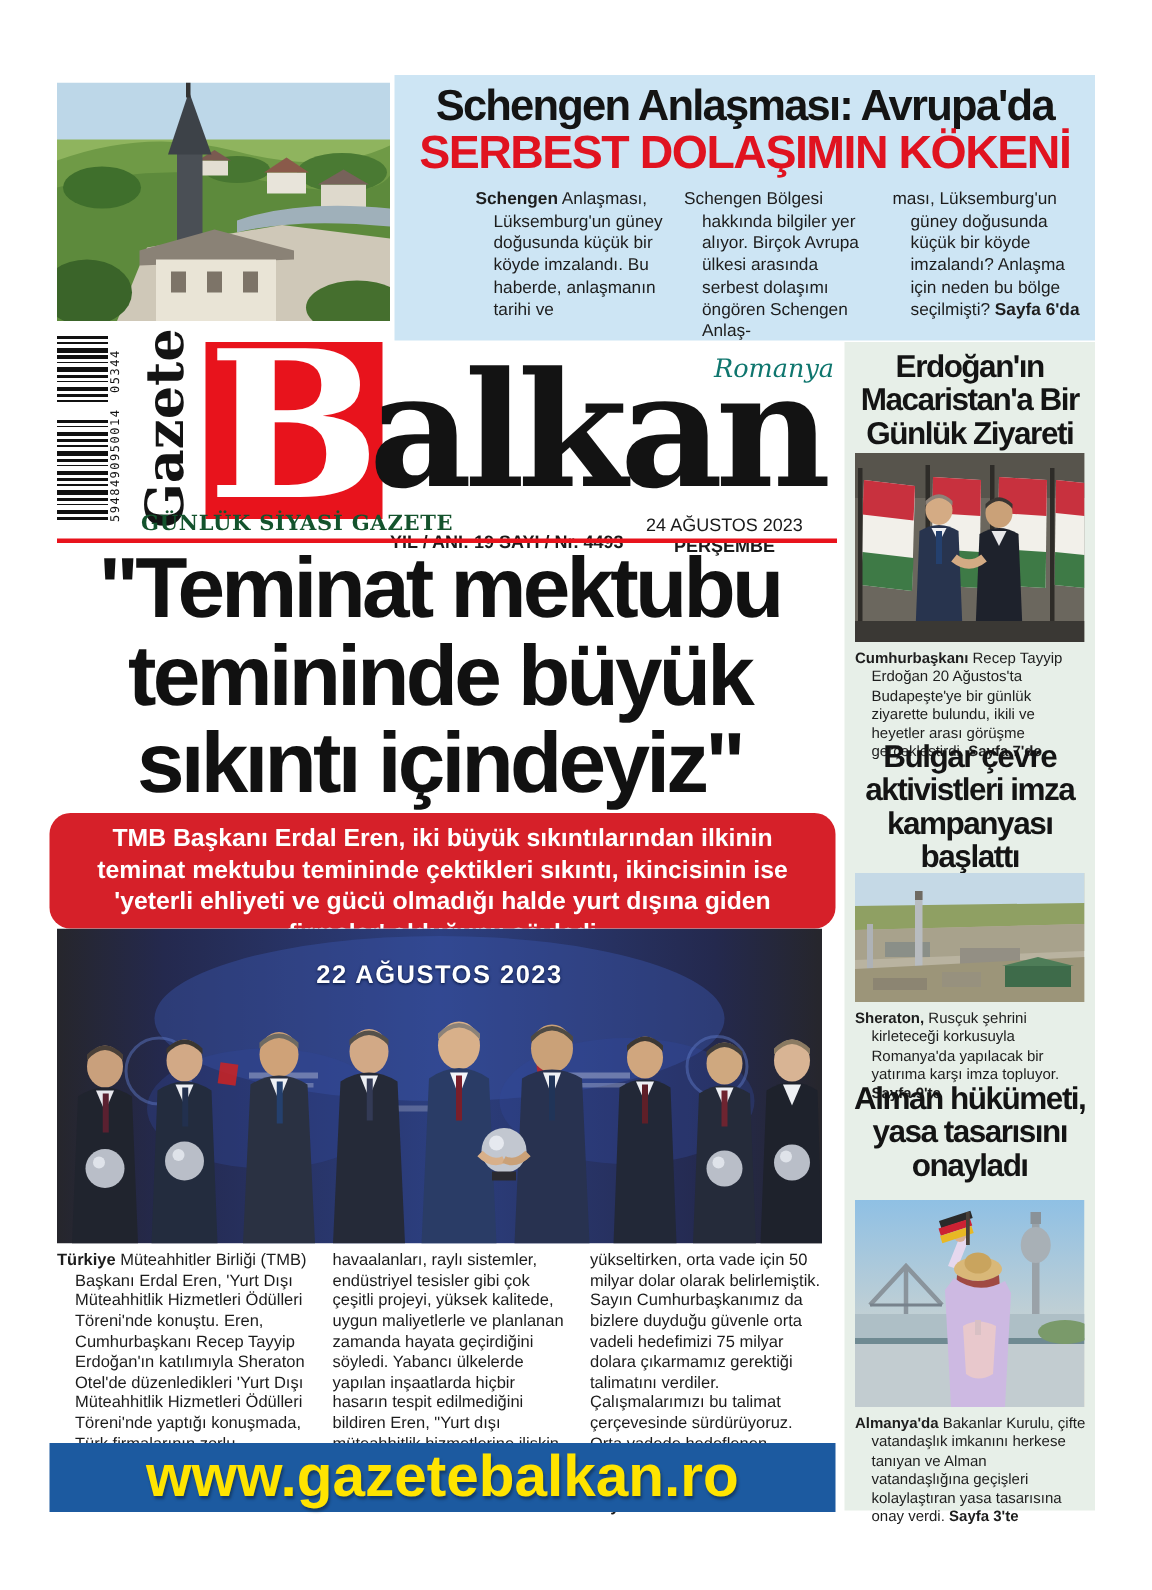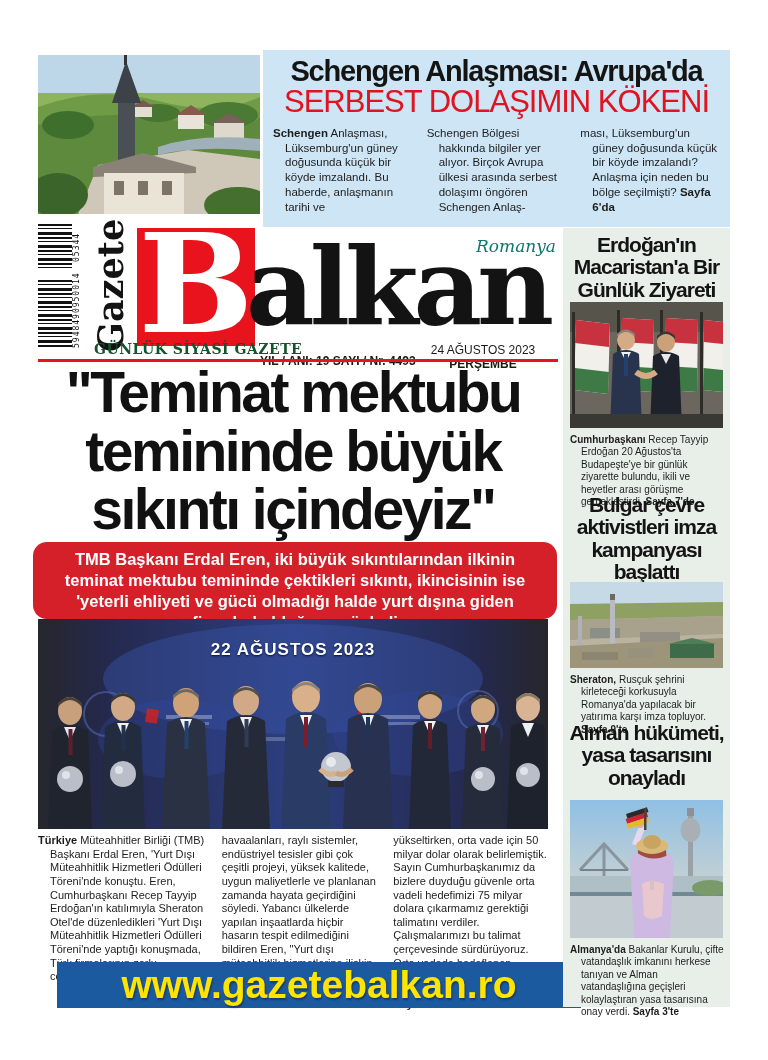--- a/index.html
+++ b/index.html
@@ -5,22 +5,22 @@
   * { margin:0; padding:0; box-sizing:border-box; }
   html,body { background:#ffffff; }
   body { font-family:"Liberation Sans", sans-serif; }
   #page { position:relative; width:768px; height:1060px; background:#fff; overflow:hidden; }
   .abs { position:absolute; }
 
   
   #village-photo { left:38px; top:55px; width:222px; height:159px; }
   #schengen-box { left:263px; top:50px; width:467px; height:177px; background:#cde5f4; padding:6px 10px 4px 10px; }
   #schengen-h-black { font-size:29px; font-weight:800; color:#141414; letter-spacing:-1.2px; text-align:center; line-height:1.05; }
-  #schengen-h-red { font-size:31px; font-weight:400; color:#e01320; letter-spacing:-1px; text-align:center; line-height:1.05; }
-  #schengen-cols { display:flex; gap:14px; margin-top:7px; }
+  #schengen-h-red { font-size:31px; font-weight:700; color:#e01320; letter-spacing:-1px; text-align:center; line-height:1.05; }
+  #schengen-cols { display:flex; gap:14px; margin-top:7px;margin-left:44px; }
   #schengen-cols .col { flex:1; font-size:11.5px; line-height:1.28; color:#1d1d1d; }
   .hang { padding-left:12px; text-indent:-12px; }
 
   
   #barcode { left:38px; top:224px; width:50px; height:124px; }
   .bars { position:absolute; left:0; width:34px; background:repeating-linear-gradient(to bottom,#111 0 2px,#fff 2px 4px,#111 4px 5px,#fff 5px 8px,#111 8px 11px,#fff 11px 13px); }
   .bcnum { position:absolute; left:34px; width:14px; color:#111; font-size:8px; font-family:"DejaVu Sans Mono",monospace; writing-mode:vertical-rl; transform:rotate(180deg); text-align:center; letter-spacing:1px;}
   #gazete-vert { left:90px; top:352px; width:130px; height:44px; transform:rotate(-90deg); transform-origin:top left;
                  font-family:"DejaVu Serif", serif; font-weight:bold; font-size:35px; color:#131313; text-align:center; }
   #b-box { left:137px; top:228px; width:118px; height:118px; background:#e8131c; overflow:hidden; text-align:center; }
@@ -37,21 +37,21 @@
   #lead-headline { left:28px; top:363px; width:530px; text-align:center; font-size:57px; font-weight:800; letter-spacing:-2.5px; line-height:1.03; color:#111; }
   #standfirst { left:33px; top:542px; width:524px; height:77px; background:#d62029; border-radius:14px; color:#fff;
                 font-size:16.5px; font-weight:700; text-align:center; line-height:1.27; padding:7px 16px; }
   #main-photo { left:38px; top:619px; width:510px; height:210px; }
   #photo-date { left:38px; top:640px; width:510px; text-align:center; color:#fff; font-size:17px; font-weight:800; letter-spacing:1px; text-shadow:0 1px 2px #00123a; }
   #body-cols { left:38px; top:834px; width:512px; display:flex; gap:15px; }
   #body-cols .col { flex:1; font-size:11px; line-height:1.24; color:#1c1c1c; }
 
   
   #web-banner { left:33px; top:962px; width:524px; height:46px; background:#1c5aa0; color:#ffe400; text-align:center;
-                font-size:39px; font-weight:800; line-height:45px; letter-spacing:0px; text-shadow:1px 2px 2px rgba(0,0,0,.35);margin-left:24px; }
+                font-size:39px; font-weight:800; line-height:45px; letter-spacing:0px; text-shadow:1px 2px 2px rgba(0,0,0,.35); }
 
   
   #sidebar { left:563px; top:228px; width:167px; height:779px; background:#e7efe8; }
   .sb-h { position:absolute; left:2px; width:163px; text-align:center; font-weight:800; color:#141414; font-size:21px; line-height:1.06; letter-spacing:-1px; }
   .sb-photo { position:absolute; left:7px; width:153px; }
   .sb-cap { position:absolute; left:7px; width:154px; font-size:10px; line-height:1.24; color:#1d1d1d; }
   .sb-cap .hang2 { padding-left:11px; text-indent:-11px; }
 
   b.lead { font-weight:800; }
   .ref { font-weight:800; }

